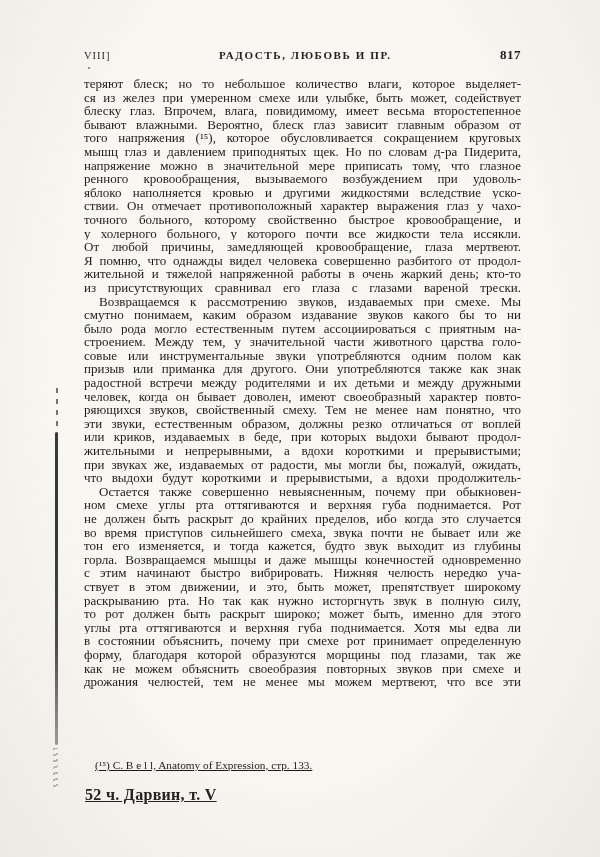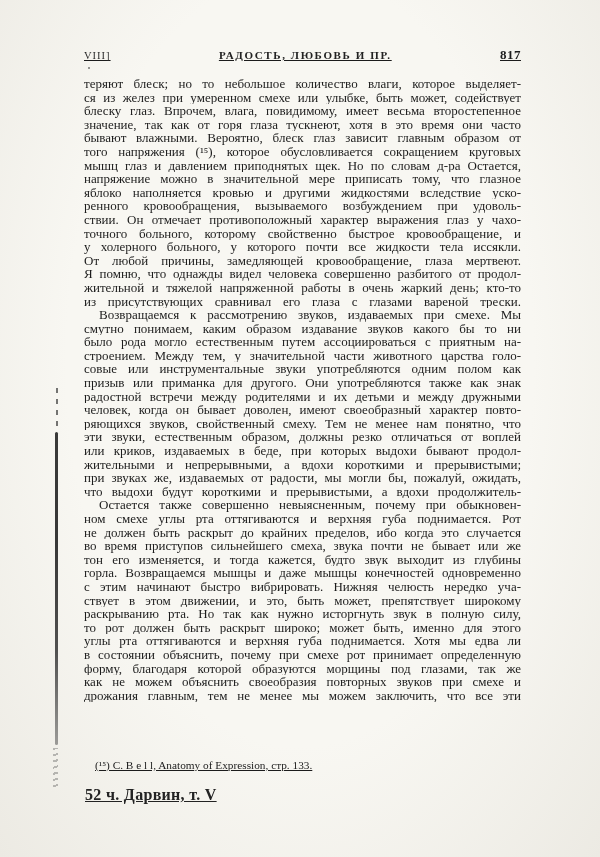--- a/index.html
+++ b/index.html
@@ -14,21 +14,21 @@
     background:var(--paper);
   }
   .page{
     position:relative;width:600px;height:857px;
     background:radial-gradient(ellipse at 50% 42%, #f8f7f2 55%, var(--paper-edge) 100%);
     color:var(--ink);
   }
   
   .running-header{
     position:absolute;left:84px;top:47px;width:437px;
-    display:flex;justify-content:space-between;align-items:baseline;text-decoration:underline;
+    display:flex;justify-content:space-between;align-items:baseline;
   }
   .rh-section{font-size:10.5px;letter-spacing:1px;color:#2a2a2a;}
   .rh-title{font-size:11px;letter-spacing:1.6px;font-weight:bold;color:#222;}
   .rh-page{font-size:13px;font-weight:bold;letter-spacing:.5px;}
   
   .body-text{
     position:absolute;left:84px;top:77px;width:437px;
     font-size:13px;line-height:13.6px;
     text-rendering:optimizeLegibility;
   }
@@ -88,27 +88,26 @@
     <span class="rh-section">VIII]</span>
     <span class="rh-title">РАДОСТЬ, ЛЮБОВЬ И ПР.</span>
     <span class="rh-page">817</span>
   </div>
 
   <div class="body-text" id="body-text">
       <div class="para">
         <div class="line">теряют блеск; но то небольшое количество влаги, которое выделяет-</div>
         <div class="line">ся из желез при умеренном смехе или улыбке, быть может, содействует</div>
         <div class="line">блеску глаз. Впрочем, влага, повидимому, имеет весьма второстепенное</div>
-        <div class="line">значение, так как от горя глаза тускнеют, хотя в это время они часто</div>
         <div class="line">бывают влажными. Вероятно, блеск глаз зависит главным образом от</div>
         <div class="line">того напряжения (¹⁵), которое обусловливается сокращением круговых</div>
-        <div class="line">мышц глаз и давлением приподнятых щек. Но по словам д-ра Остается,</div>
+        <div class="line">мышц глаз и давлением приподнятых щек. Но по словам д-ра Пидерита,</div>
         <div class="line">напряжение можно в значительной мере приписать тому, что глазное</div>
+        <div class="line">ренного кровообращения, вызываемого возбуждением при удоволь-</div>
         <div class="line">яблоко наполняется кровью и другими жидкостями вследствие уско-</div>
-        <div class="line">ренного кровообращения, вызываемого возбуждением при удоволь-</div>
         <div class="line">ствии. Он отмечает противоположный характер выражения глаз у чахо-</div>
         <div class="line">точного больного, которому свойственно быстрое кровообращение, и</div>
         <div class="line">у холерного больного, у которого почти все жидкости тела иссякли.</div>
         <div class="line">От любой причины, замедляющей кровообращение, глаза мертвеют.</div>
         <div class="line">Я помню, что однажды видел человека совершенно разбитого от продол-</div>
         <div class="line">жительной и тяжелой напряженной работы в очень жаркий день; кто-то</div>
         <div class="line">из присутствующих сравнивал его глаза с глазами вареной трески.</div>
       </div>
       <div class="para">
         <div class="line indent">Возвращаемся к рассмотрению звуков, издаваемых при смехе. Мы</div>
@@ -134,21 +133,21 @@
         <div class="line">тон его изменяется, и тогда кажется, будто звук выходит из глубины</div>
         <div class="line">горла. Возвращаемся мышцы и даже мышцы конечностей одновременно</div>
         <div class="line">с этим начинают быстро вибрировать. Нижняя челюсть нередко уча-</div>
         <div class="line">ствует в этом движении, и это, быть может, препятствует широкому</div>
         <div class="line">раскрыванию рта. Но так как нужно исторгнуть звук в полную силу,</div>
         <div class="line">то рот должен быть раскрыт широко; может быть, именно для этого</div>
         <div class="line">углы рта оттягиваются и верхняя губа поднимается. Хотя мы едва ли</div>
         <div class="line">в состоянии объяснить, почему при смехе рот принимает определенную</div>
         <div class="line">форму, благодаря которой образуются морщины под глазами, так же</div>
         <div class="line">как не можем объяснить своеобразия повторных звуков при смехе и</div>
-        <div class="line">дрожания главным, тем не менее мы можем заключить, что все эти</div>
+        <div class="line">дрожания челюстей, тем не менее мы можем мертвеют, что все эти</div>
       </div>
     </div>
 
   <div class="footnotes" id="footnotes">
       <div class="footnote">(¹⁵) C. B e l l, Anatomy of Expression, стр. 133.</div>
     </div>
 
   <div class="footer-signature">52 ч. Дарвин, т. V</div>
 
 </div>

